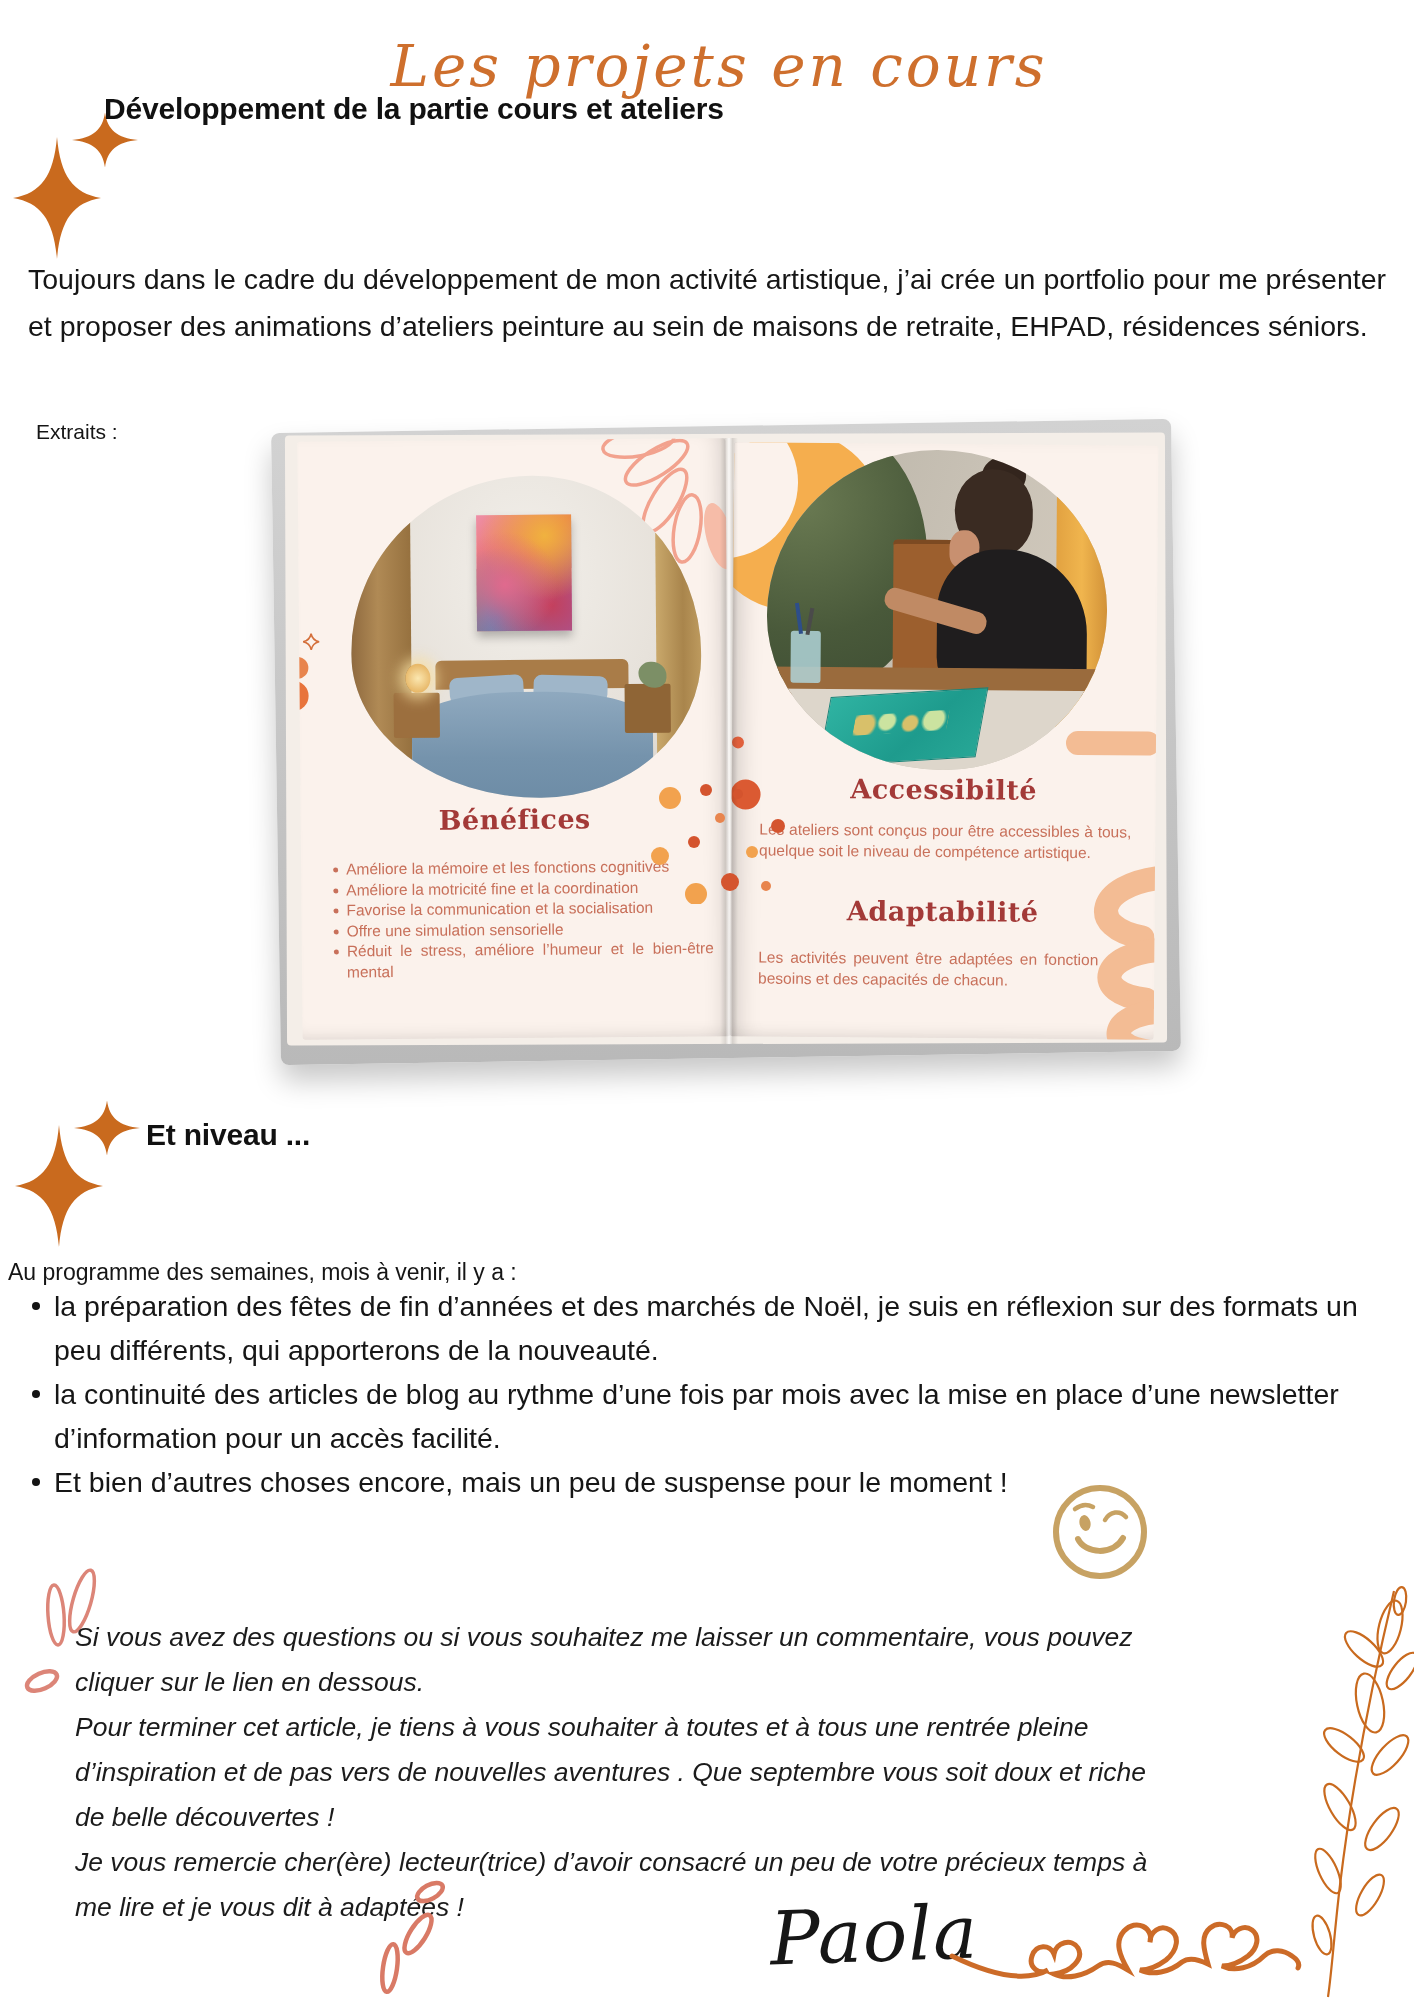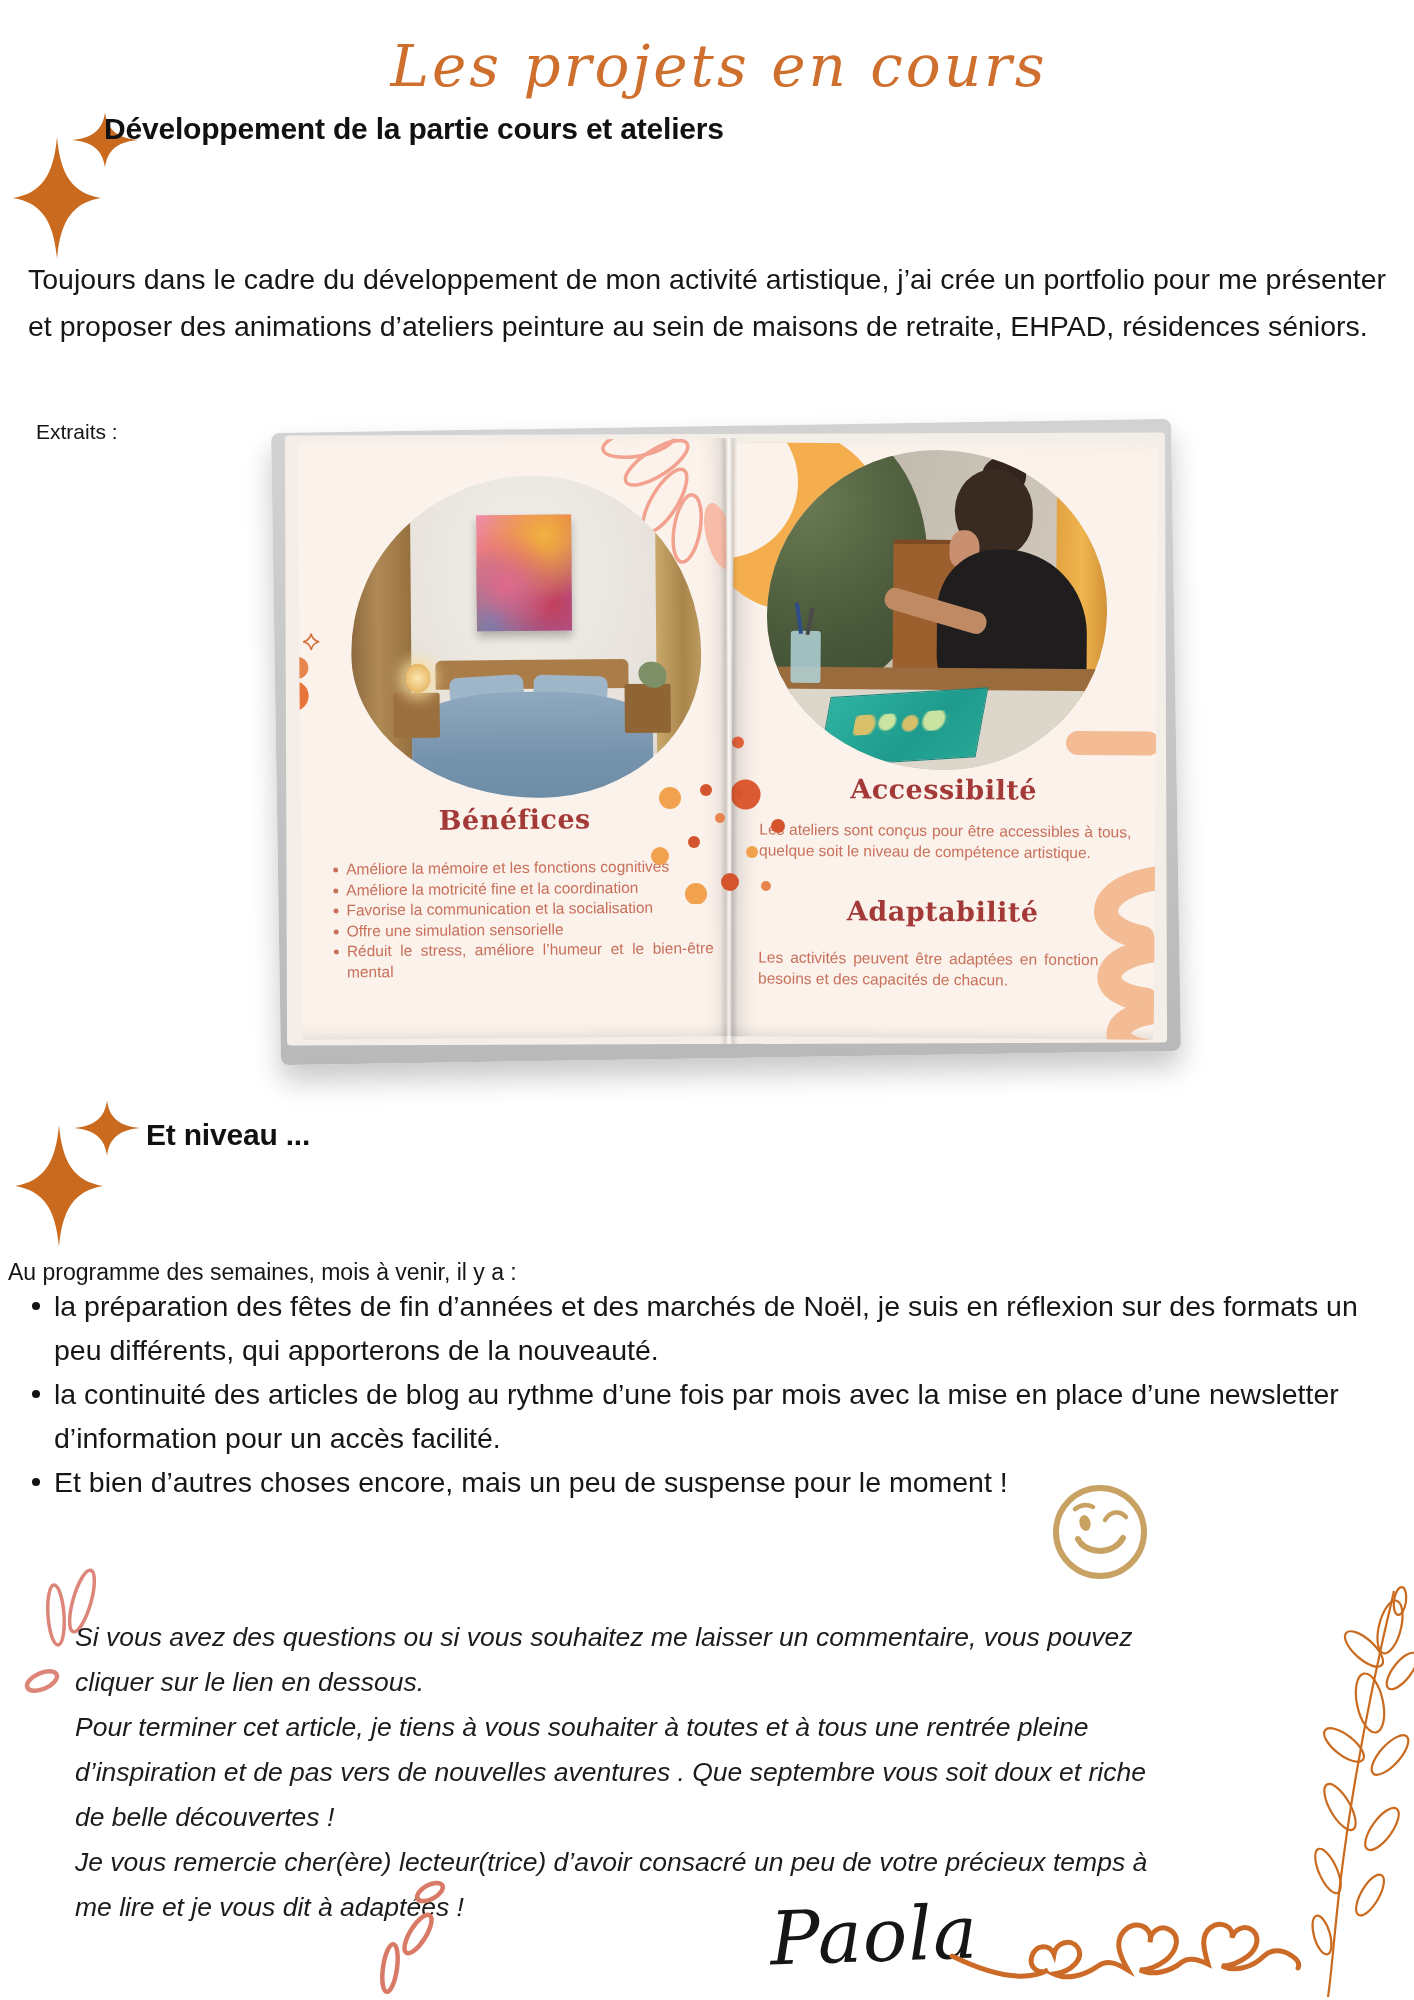--- a/index.html
+++ b/index.html
@@ -10,21 +10,21 @@
   
   .script-title{
     position:absolute;top:20px;left:0;width:100%;text-align:center;margin:12px;
     font-family:"DejaVu Serif",serif;font-style:italic;font-weight:500;
     font-size:58px;color:#CE6F2D;letter-spacing:3px;
   }
   .h2{
     position:absolute;margin:0;font-size:30px;font-weight:bold;color:#111;
     letter-spacing:-0.2px;
   }
-  .h2-1{left:104px;top:112px;}
+  .h2-1{left:104px;top:92px;}
   .h2-2{left:146px;top:1118px;}
   .sparkles{position:absolute;width:150px;height:165px;}
   .sp1{left:8px;top:98px;}
   .sp2{left:10px;top:1086px;}
   .body-par{
     position:absolute;left:28px;width:1358px;top:256px;margin:0;
     font-size:28.5px;line-height:47px;text-align:justify;color:#161616;
   }
   .extracts{position:absolute;left:28px;top:400px;margin:8px;font-size:21px;line-height:47px;}
   .intro{position:absolute;left:8px;top:1250px;margin:0;font-size:23px;line-height:44px;}

